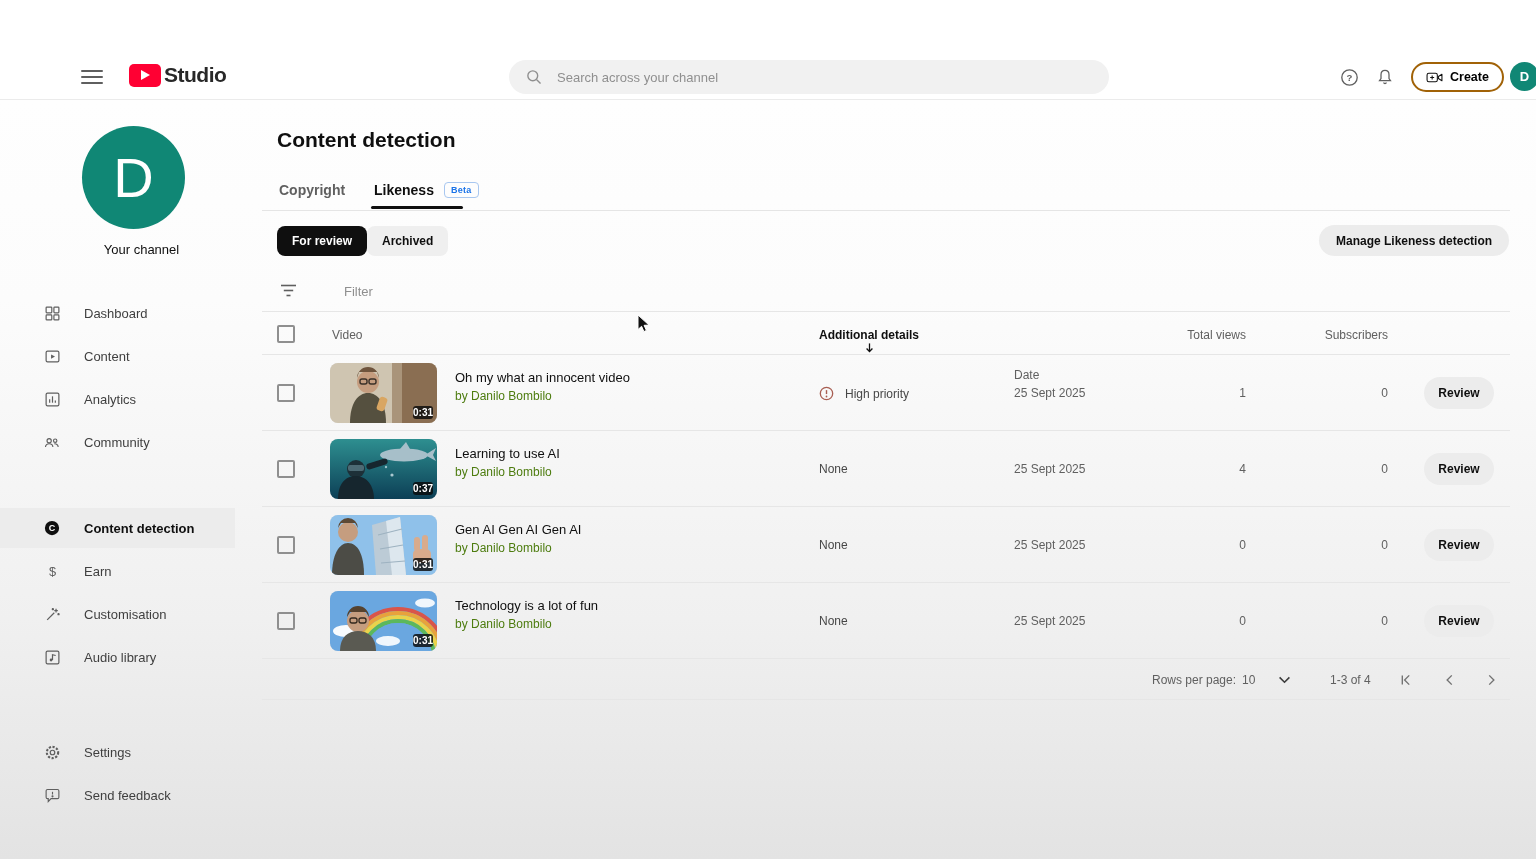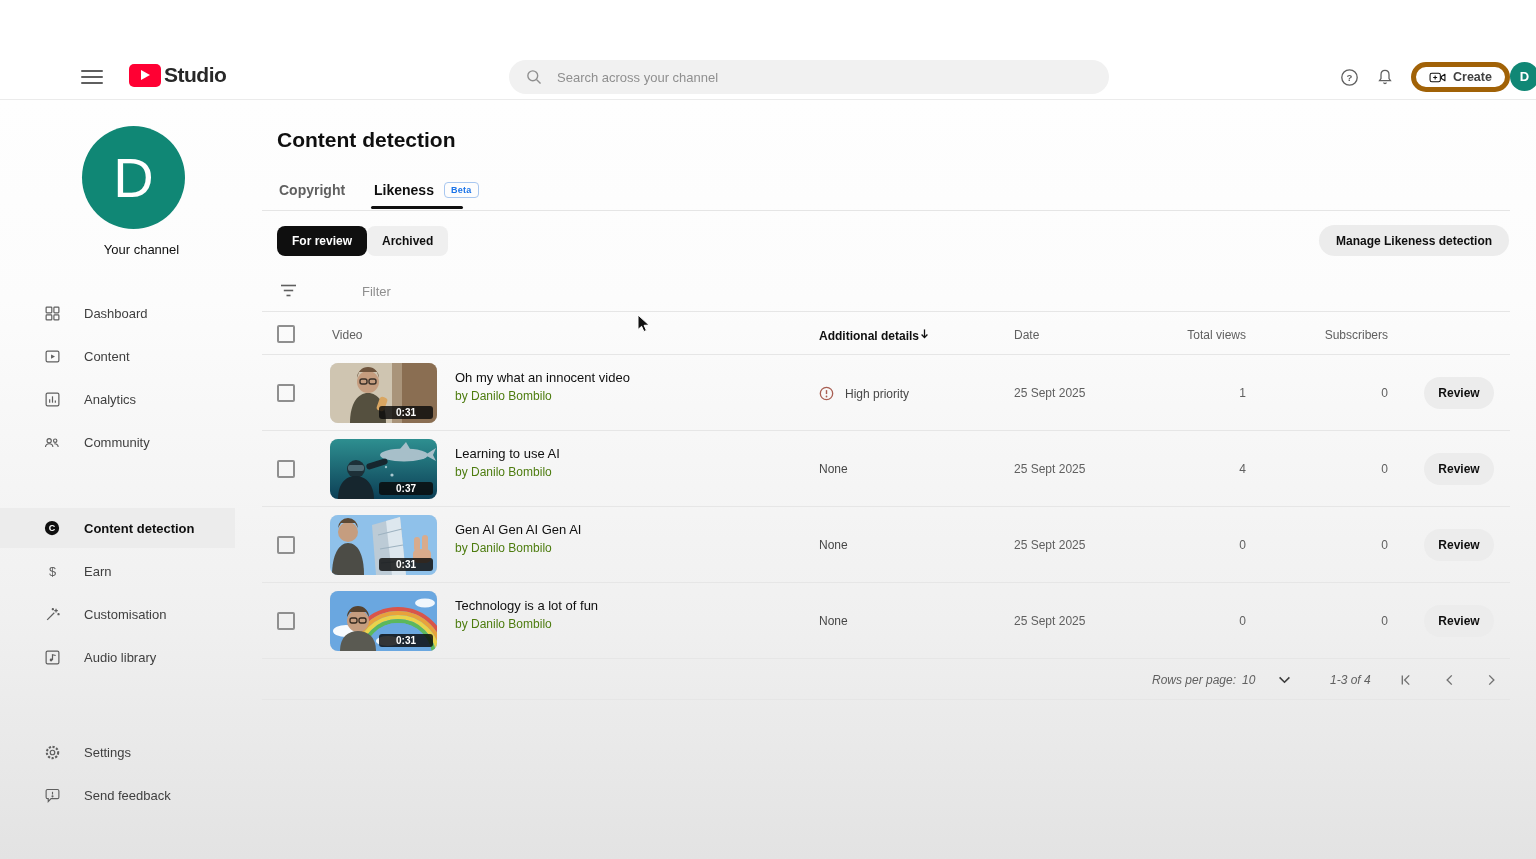--- a/index.html
+++ b/index.html
@@ -17,21 +17,21 @@
   .hamburger { left: 42px; top: 67px; width: 22px; height: 20px; display: flex; flex-direction: column; justify-content: center; gap: 4px; cursor: pointer; }
   .hamburger span { display: block; height: 2px; background: #5f5f5f; border-radius: 1px; }
   .logo { left: 90px; top: 61px; height: 28px; display: flex; align-items: center; gap: 3px; cursor: pointer; }
   .logo-play { width: 32px; height: 23px; background: #ff0033; border-radius: 5px; position: relative; }
   .logo-play::after { content: ""; position: absolute; left: 12px; top: 6.5px; border-left: 9px solid #fff; border-top: 5px solid transparent; border-bottom: 5px solid transparent; }
   .logo-text { font-size: 21px; font-weight: 700; letter-spacing: -0.5px; color: #282828; }
   .searchbox { left: 470px; top: 60px; width: 600px; height: 34px; background: #f1f1f1; border-radius: 17px; display: flex; align-items: center; padding: 0 14px; gap: 12px; }
   .searchbox input { border: none; outline: none; background: transparent; flex: 1; font-size: 13px; font-family: inherit; color: #0f0f0f; }
   .searchbox input::placeholder { color: #8f8f8f; }
   .tb-icon { width: 22px; height: 22px; display: flex; align-items: center; justify-content: center; cursor: pointer; }
-  .create-btn { left: 1372px; top: 62px; height: 30px; padding: 0 13px; border: 5px solid #a16207; border-radius: 16px; background: #fff; display: flex; align-items: center; gap: 7px; font-size: 12.5px; font-weight: 600; color: #404040; cursor: pointer; }
+  .create-btn { left: 1372px; top: 62px; height: 30px; padding: 0 13px; border: 2px solid #a16207; border-radius: 16px; background: #fff; display: flex; align-items: center; gap: 7px; font-size: 12.5px; font-weight: 600; color: #000000; cursor: pointer; }
   .avatar-sm { left: 1471px; top: 62px; width: 29px; height: 29px; border-radius: 50%; background: #108775; color: #fff; font-size: 13px; font-weight: 700; display: flex; align-items: center; justify-content: center; cursor: pointer; }
 
   
   .sidebar { position: absolute; left: 0; top: 100px; width: 248px; height: 759px; }
   .avatar-big { position: absolute; left: 82px; top: 26px; width: 103px; height: 103px; border-radius: 50%; background: #108775; color: #fff; font-size: 56px; font-weight: 500; display: flex; align-items: center; justify-content: center; cursor: pointer; }
   .channel-label { position: absolute; left: 0; top: 142px; width: 248px; text-align: center; font-size: 13px; color: #0f0f0f; padding-left: 35px; }
   .nav-item { position: absolute; left: 0; width: 235px; height: 40px; display: flex; align-items: center; cursor: pointer; }
   .nav-item .nav-icon { position: absolute; left: 43px; width: 18px; height: 18px; display: flex; align-items: center; justify-content: center; }
   .nav-item .nav-label { position: absolute; left: 84px; font-size: 13px; color: #3f3f3f; }
   .nav-item.selected { background: #ececec; }
@@ -44,52 +44,52 @@
   .tab.active { color: #0f0f0f; }
   .beta-badge { font-size: 9px; font-weight: 700; color: #1a73e8; border: 1px solid #a8c7f0; border-radius: 4px; padding: 2px 6px; letter-spacing: 0.3px; }
   .tab-underline { position: absolute; left: 123px; top: 106px; width: 92px; height: 3px; background: #0f0f0f; border-radius: 2px; }
   .tabs-border { position: absolute; left: 14px; top: 110px; width: 1248px; height: 1px; background: #e5e5e5; }
   .chip { position: absolute; top: 126px; height: 30px; border-radius: 8px; display: flex; align-items: center; padding: 0 15px; font-size: 12px; font-weight: 600; cursor: pointer; }
   .chip.dark { background: #0f0f0f; color: #fff; }
   .chip.light { background: #efefef; color: #0f0f0f; }
   .manage-btn { position: absolute; left: 1071px; top: 125px; height: 31px; border-radius: 17px; background: #ececec; display: flex; align-items: center; padding: 0 17px; font-size: 12px; font-weight: 600; color: #0f0f0f; cursor: pointer; }
   .filter-bar { position: absolute; left: 14px; top: 172px; width: 1248px; height: 40px; border-bottom: 1px solid #e6e6e6; display: flex; align-items: center; }
   .filter-bar .f-icon { position: absolute; left: 18px; }
-  .filter-bar input { position: absolute; left: 100px; width: 400px; border: none; outline: none; background: transparent; font-size: 13px; font-family: inherit; color: #0c4a6e; }
+  .filter-bar input { position: absolute; left: 82px; width: 400px; border: none; outline: none; background: transparent; font-size: 13px; font-family: inherit; color: #0c4a6e; }
   .filter-bar input::placeholder { color: #8f8f8f; }
 
   
   .thead { position: absolute; left: 0; top: 213px; width: 1288px; height: 42px; }
   .thead .sep, .trow .sep, .tfoot .sep { position: absolute; left: 14px; right: 26px; bottom: 0; height: 1px; background: #e6e6e6; }
   .checkbox { position: absolute; left: 29px; width: 18px; height: 18px; border: 2px solid #8f8f8f; border-radius: 2px; cursor: pointer; }
   .thead .checkbox { top: 12px; }
   .hcell { position: absolute; font-size: 12px; color: #606060; top: 15px; }
-  .hcell.bold { color: #0f0f0f; font-weight: 700; display: flex; align-items: center; gap: 0; }
+  .hcell.bold { color: #0f0f0f; font-weight: 700; display: flex; align-items: center; gap: 0; flex-direction: column; }
   .col-video { left: 84px; }
   .col-details { left: 571px; }
-  .col-date { left: 766px; }
+  .col-date { left: 766px; margin-top: 40px; }
   .col-views { left: 902px; width: 96px; text-align: right; }
   .col-subs { left: 1042px; width: 98px; text-align: right; }
 
   .trow { position: absolute; left: 0; width: 1288px; height: 76px; }
   .trow .checkbox { top: 29px; }
   .thumb { position: absolute; left: 82px; top: 8px; width: 107px; height: 60px; border-radius: 8px; overflow: hidden; cursor: pointer; background: #ddd; }
   .thumb svg { display: block; }
-  .duration { position: absolute; right: 4px; bottom: 4px; background: rgba(10,10,10,0.82); color: #fff; font-size: 10px; font-weight: 600; padding: 1px 17px; border-radius: 3px; }
+  .duration { position: absolute; right: 4px; bottom: 4px; background: rgba(10,10,10,0.82); color: #fff; font-size: 10px; font-weight: 600; padding: 1px 0; border-radius: 3px; }
   .v-title { position: absolute; left: 207px; top: 15px; font-size: 13px; color: #0f0f0f; cursor: pointer; }
   .v-author { position: absolute; left: 207px; top: 34px; font-size: 12px; color: #4d7c0f; }
   .cell { position: absolute; top: 31px; font-size: 12px; color: #606060; }
   .details-cell { left: 571px; display: flex; align-items: center; gap: 11px; color: #474747; }
   .date-cell { left: 766px; }
   .views-cell { left: 902px; width: 96px; text-align: right; }
   .subs-cell { left: 1042px; width: 98px; text-align: right; }
   .review-btn { position: absolute; left: 1176px; top: 22px; width: 70px; height: 32px; border-radius: 16px; background: #ececec; border: none; font-family: inherit; font-size: 12px; font-weight: 700; color: #0f0f0f; cursor: pointer; }
 
   .tfoot { position: absolute; left: 0; top: 559px; width: 1288px; height: 41px; }
-  .tfoot .f-item { position: absolute; top: 14px; font-size: 12px; color: #606060; font-style: italic; }
+  .tfoot .f-item { position: absolute; top: 14px; font-size: 12px; color: #606060; }
   .pg-icon { position: absolute; top: 13px; width: 16px; height: 16px; display: flex; align-items: center; justify-content: center; cursor: pointer; }
 
   .cursor { position: absolute; left: 637px; top: 314px; z-index: 50; pointer-events: none; }
 </style>
 </head>
 <body>
 
 <div class="topbar">
   <div class="abs hamburger">
       <span></span>

